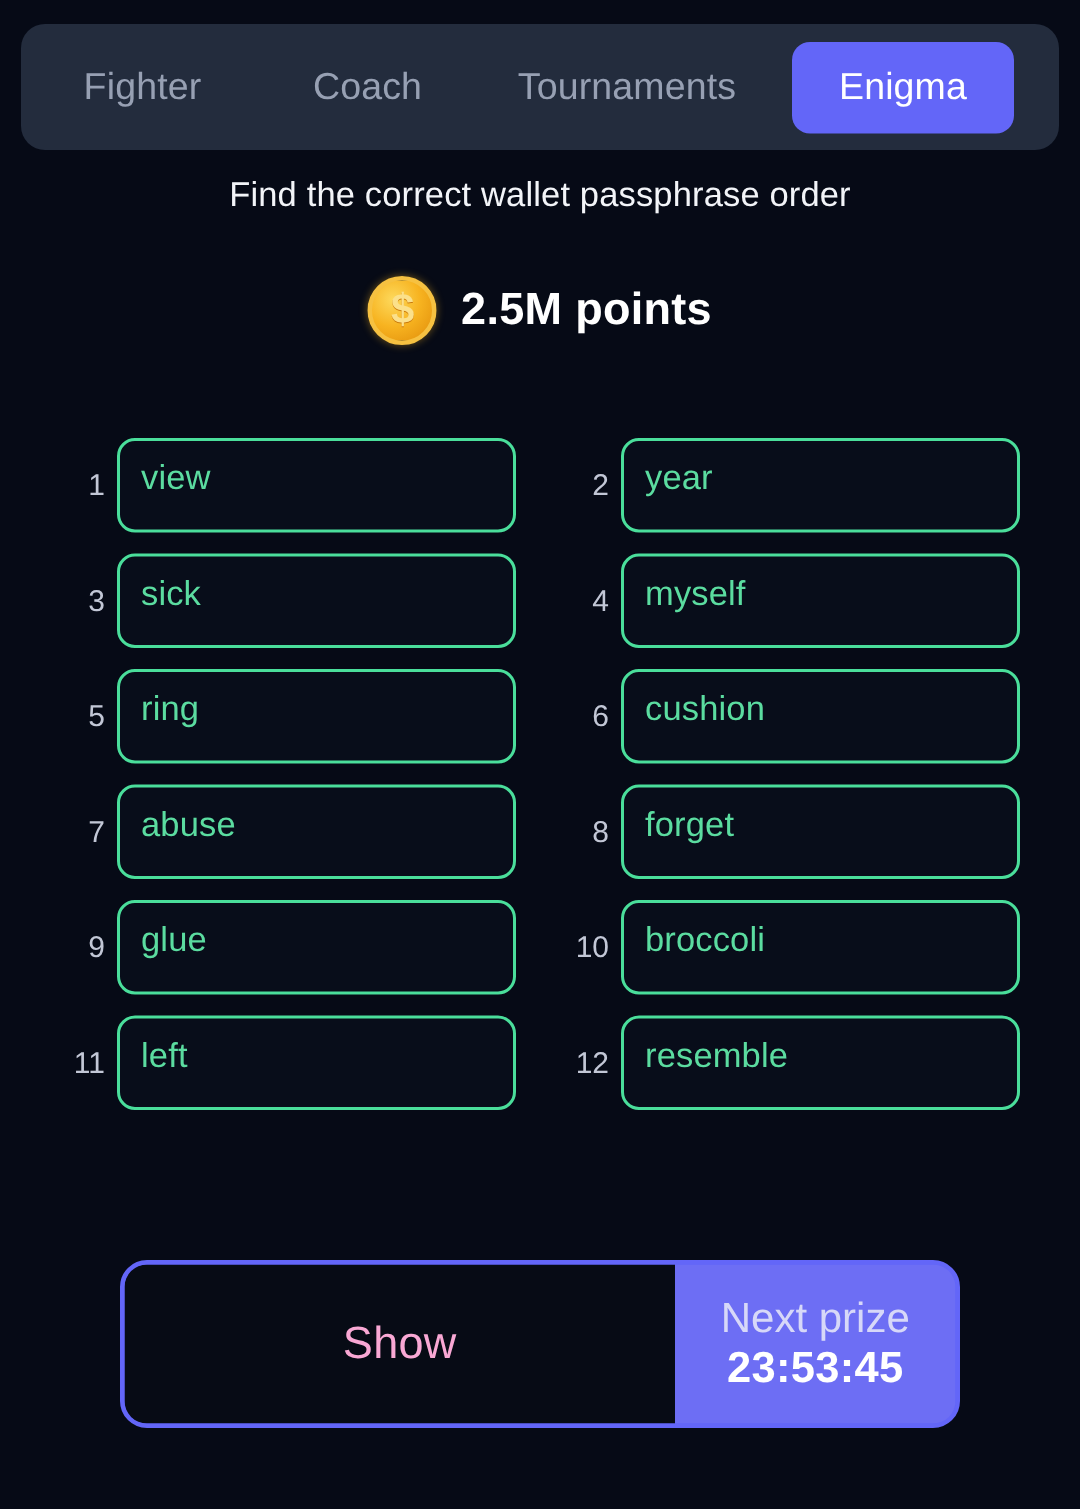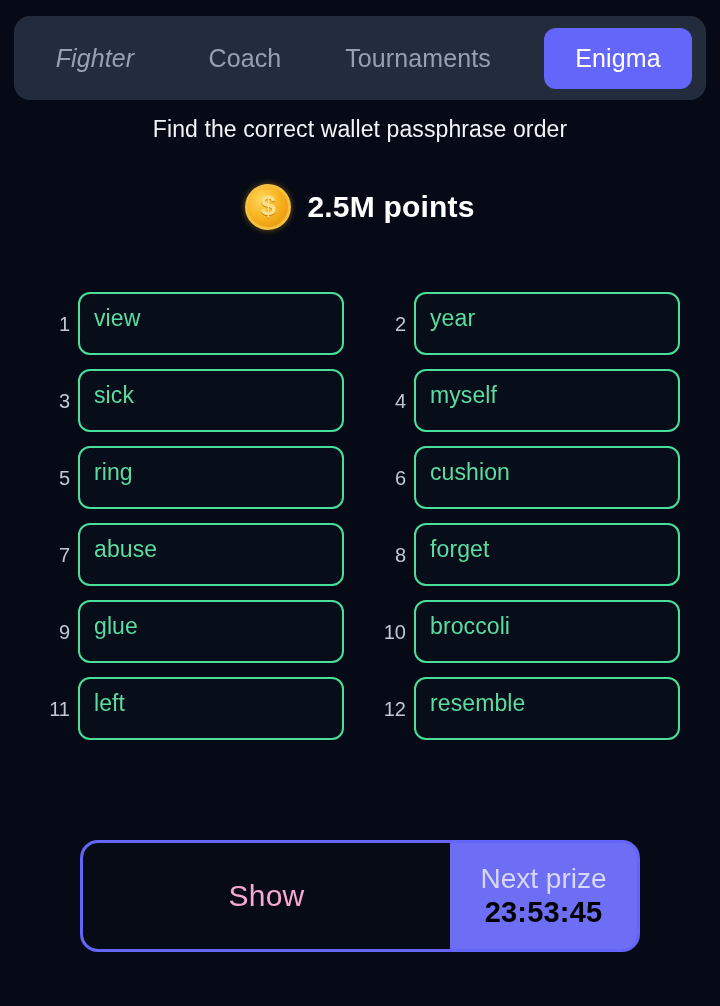--- a/index.html
+++ b/index.html
@@ -36,29 +36,29 @@
     flex: 0 0 auto;
     font-size: 25px;
     color: #97a0b3;
     letter-spacing: 0.1px;
     padding: 14px 0;
     text-align: center;
     cursor: pointer;
     user-select: none;
     white-space: nowrap;
   }
-  .tab.t-fighter { width: 150px; font-style: italic; }
+  .tab.t-fighter { width: 150px; }
   .tab.t-coach   { width: 150px; }
   .tab.t-tourn   { width: 196px; }
   .tab.active {
     color: #ffffff;
     background: #6366f8;
     border-radius: 12px;
     width: 148px;
-    margin-left: 28px;
+    margin-left: 12px;
     padding: 16px 0;
   }
 
   
   .prompt {
     position: absolute;
     left: 0; top: 116px;
     width: 720px;
     text-align: center;
     font-size: 23px;
@@ -181,21 +181,21 @@
     cursor: pointer;
   }
   .prize-panel .prize-label {
     font-size: 28px;
     color: #d7d8f8;
     line-height: 1.15;
   }
   .prize-panel .prize-timer {
     font-size: 29px;
     font-weight: bold;
-    color: #000000;
+    color: #ffffff;
     letter-spacing: 0.2px;
     line-height: 1.1;
   }
 </style>
 </head>
 <body>
 
 <div id="app">
 
   <div class="tabbar-wrap">

